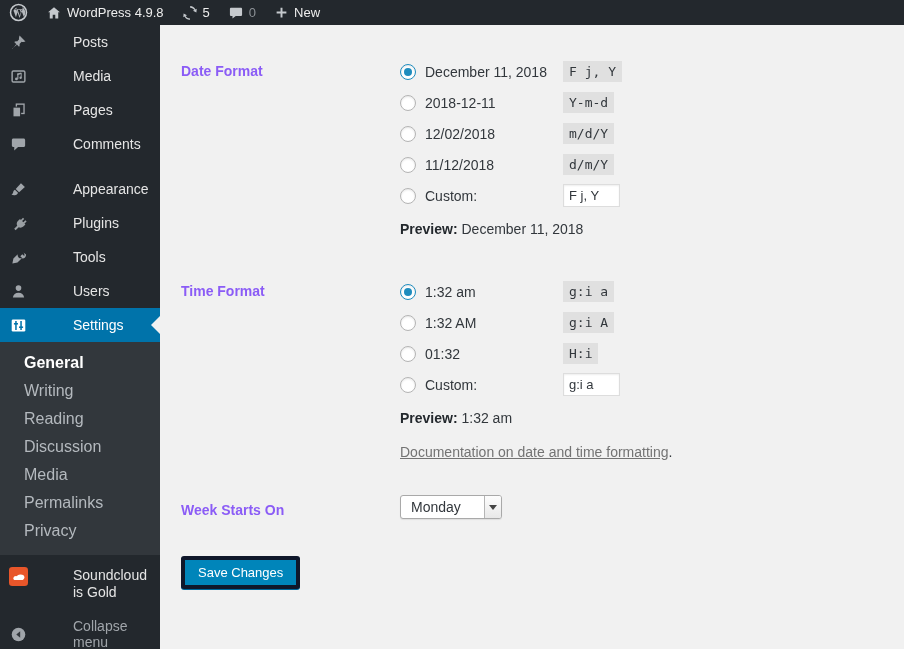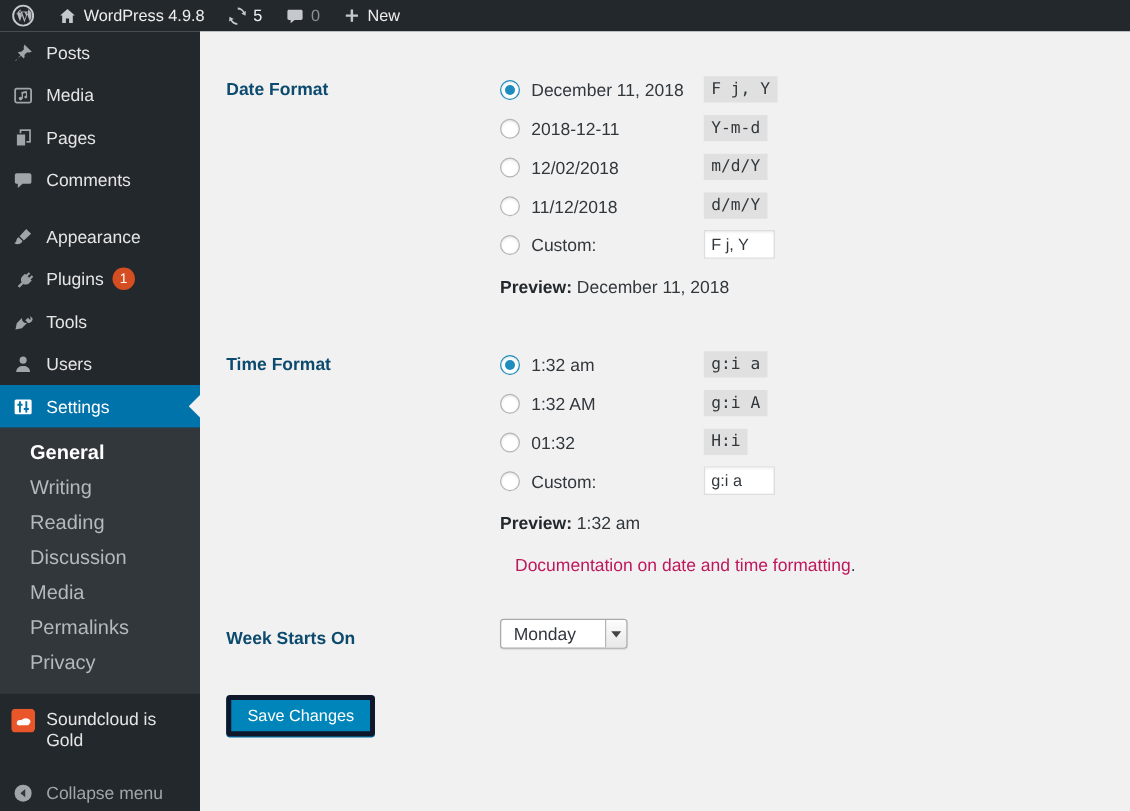--- a/index.html
+++ b/index.html
@@ -24,21 +24,21 @@
   .ab-label { font-weight: 500; }
 
   
   .sidebar {
     position: absolute; top: 25px; left: 0; bottom: 0; width: 160px;
     background: #23282d; color: #eee;
   }
   .menu { list-style: none; }
   .menu-item {
     display: flex; align-items: center; height: 34px; padding-left: 9px;
-    font-size: 14px; cursor: pointer; position: relative; color: #e5e5e5;
+    font-size: 14px; cursor: pointer; position: relative; color: #e5e5e5; gap: 36px;
   }
   .menu-item .mi-icon { width: 19px; height: 19px; margin-right: 9px; flex: 0 0 19px; display: flex; align-items: center; justify-content: center; }
   .menu-sep { height: 11px; }
   .menu-item.active { background: #0073aa; color: #fff; }
   .menu-arrow {
     position: absolute; right: 0; top: 50%; transform: translateY(-50%);
     width: 0; height: 0;
     border-top: 9px solid transparent; border-bottom: 9px solid transparent;
     border-right: 9px solid #f1f1f1;
   }
@@ -56,21 +56,21 @@
   .menu-item.two-line { height: auto; padding-top: 8px; padding-bottom: 8px; margin-top: 4px; align-items: flex-start; }
   .two-line .mi-label { width: 104px; line-height: 17px; }
   .collapse-item { margin-top: 8px; color: #a0a5aa; }
 
   
   .content {
     position: absolute; top: 25px; left: 160px; right: 0; bottom: 0;
     background: #f1f1f1; padding: 31px 20px 0 21px; overflow: hidden;
   }
   .form-row { display: flex; }
-  .row-label { width: 219px; flex: 0 0 219px; font-weight: bold; color: #0c4a6e; padding-top: 7px; }
+  .row-label { width: 219px; flex: 0 0 219px; font-weight: bold; color: #8b5cf6; padding-top: 7px; }
   .row-controls { flex: 1; }
   .radio-row { display: flex; align-items: center; height: 31px; cursor: pointer; }
   .radio {
     width: 16px; height: 16px; flex: 0 0 16px; border-radius: 50%;
     border: 1px solid #b4b4b4; background: #fff; position: relative;
     box-shadow: inset 0 1px 2px rgba(0,0,0,.1);
   }
   .radio.checked { border-color: #1e8cbe; }
   .radio.checked::after {
     content: ''; position: absolute; left: 3px; top: 3px; width: 8px; height: 8px;
@@ -82,21 +82,21 @@
     background: rgba(0,0,0,.07); padding: 3px 6px; color: #32373c;
   }
   input.fmt-input {
     width: 57px; height: 23px; border: 1px solid #ddd; background: #fff;
     box-shadow: inset 0 1px 2px rgba(0,0,0,.07); padding: 2px 5px;
     font-family: "Liberation Sans", sans-serif; font-size: 13px; color: #32373c;
   }
   .preview-line { margin-top: 5px; height: 26px; line-height: 26px; }
   .preview-line strong { color: #23282d; margin-top: 11px; }
   .docs-line { margin-top: 8px; height: 26px; line-height: 26px; }
-  a.doc-link { color: #be185d; cursor: pointer; margin-left: 12px; }
+  a.doc-link { color: #737373; text-decoration: underline; cursor: pointer; }
   .gap-block { height: 34px; }
 
   
   .select-control {
     display: inline-flex; align-items: stretch; height: 24px; min-width: 102px;
     background: #fff; border: 1px solid #a9a9a9; border-radius: 3px;
     overflow: hidden; cursor: pointer; box-shadow: 0 1px 1px rgba(0,0,0,.08);
   }
   .select-value { padding: 0 12px 0 10px; line-height: 22px; font-size: 14px; color: #32373c; flex: 1; }
   .select-arrow-box {

